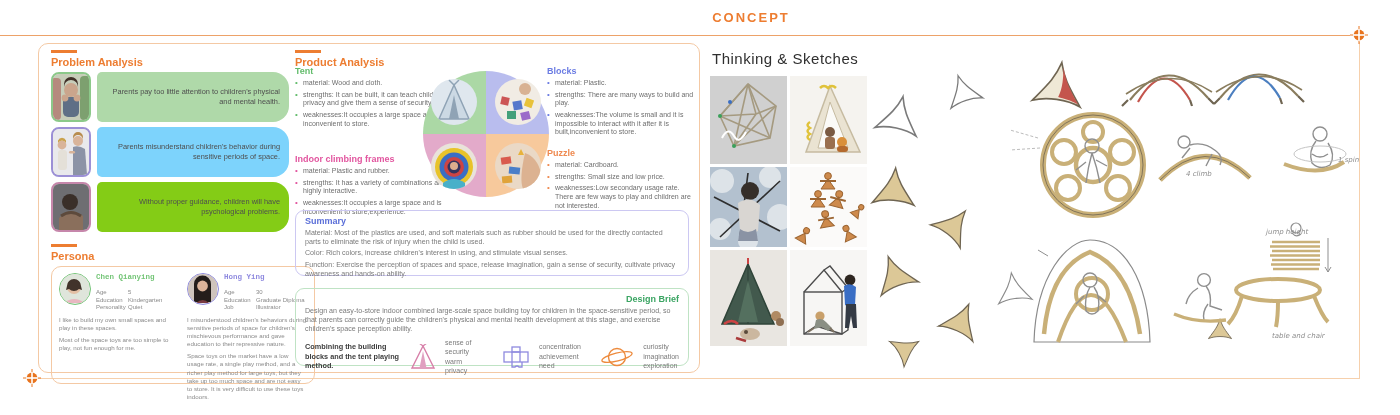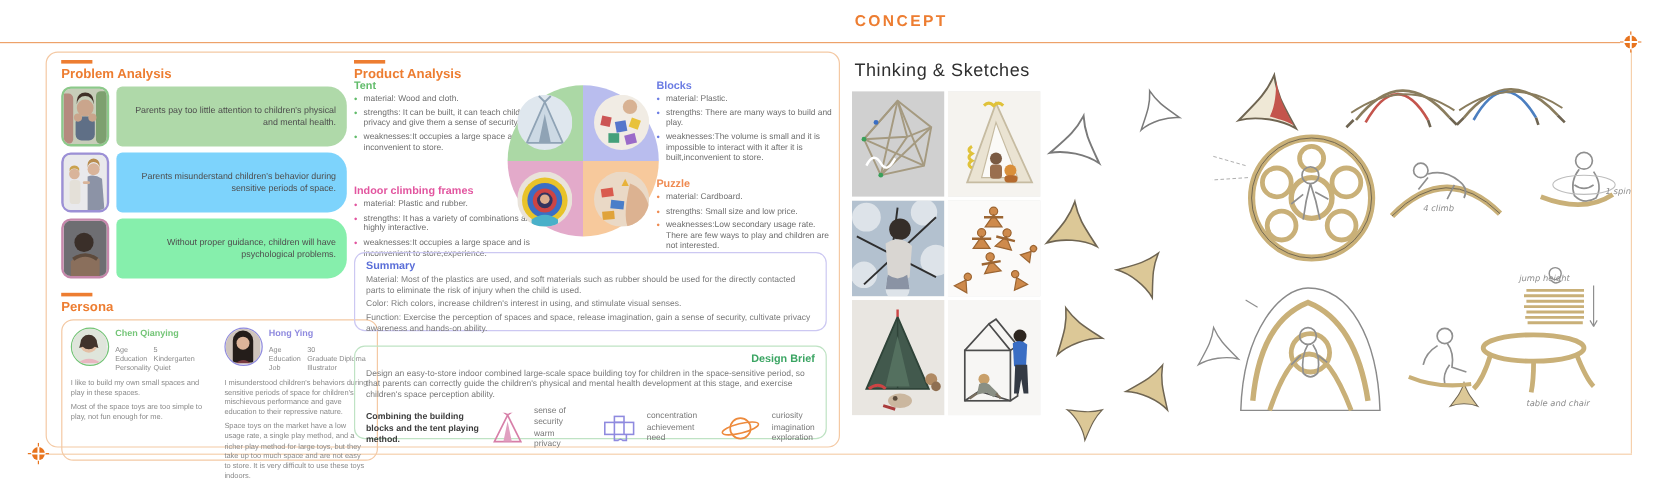--- a/index.html
+++ b/index.html
@@ -21,30 +21,30 @@
   .dash{width:26px;height:3px;background:#ED7D31;margin-bottom:3px;}
   .sec-h{margin:0 0 4px 0;font-size:11px;font-weight:bold;color:#ED7D31;}
   
   .blk-problem{position:absolute;left:12px;top:6px;width:238px;}
   .p-item{display:flex;gap:6px;margin-bottom:5px;height:50px;}
   .p-photo{width:40px;height:50px;border-radius:8px;flex:none;overflow:hidden;border:2px solid;box-sizing:border-box;background:#ddd;}
   .p-bubble{flex:1;border-radius:5px 16px 16px 5px;display:flex;align-items:center;
       padding:3px 9px;font-size:7.4px;line-height:1.3;color:#4E4E4E;text-align:right;}
   .g .p-photo{border-color:#8CC98A}.g .p-bubble{background:#AFD9A9;}
   .v .p-photo{border-color:#9C90D6}.v .p-bubble{background:#7dd3fc;}
-  .k .p-photo{border-color:#C687AB}.k .p-bubble{background:#86efac;}
+  .k .p-photo{border-color:#C687AB}.k .p-bubble{background:#84cc16;}
   
   .blk-persona{position:absolute;left:12px;top:200px;width:264px;}
   .persona-card{border:1px solid #F4C9A4;border-radius:10px;height:104px;padding:6px 7px;
       display:flex;gap:8px;box-sizing:content-box;}
   .profile{width:50%;font-size:6.2px;color:#8a8a8a;line-height:1.3;}
   .profile-top{display:flex;gap:5px;margin-bottom:4px;}
   .avatar{width:32px;height:32px;border-radius:50%;flex:none;overflow:hidden;border:1.5px solid;box-sizing:border-box;background:#eee;}
   .av-g{border-color:#74C577}.av-v{border-color:#8F8ADF}
-  .profile-name{font-size:7.5px;font-weight:bold;margin-bottom:6px;}
+  .profile-name{font-size:7.5px;font-weight:bold;margin-bottom:6px;font-family:Liberation Mono, monospace;}
   .n-g{color:#74C577}.n-v{color:#8F8ADF}
   .field{display:flex;font-size:6px;color:#8a8a8a;}
   .field-label{width:32px;flex:none;}
   .field-value{flex:1;}
   .profile p{margin:0 0 4px 0;}
   
   .blk-prod-h{position:absolute;left:256px;top:6px;}
   .sub-h{margin:0 0 3px 0;font-size:9px;font-weight:bold;}
   .bullets{list-style:none;margin:0;padding:0;}
   .bullets li{position:relative;padding-left:8px;font-size:7px;line-height:1.24;color:#6e6e6e;margin-bottom:3px;}

